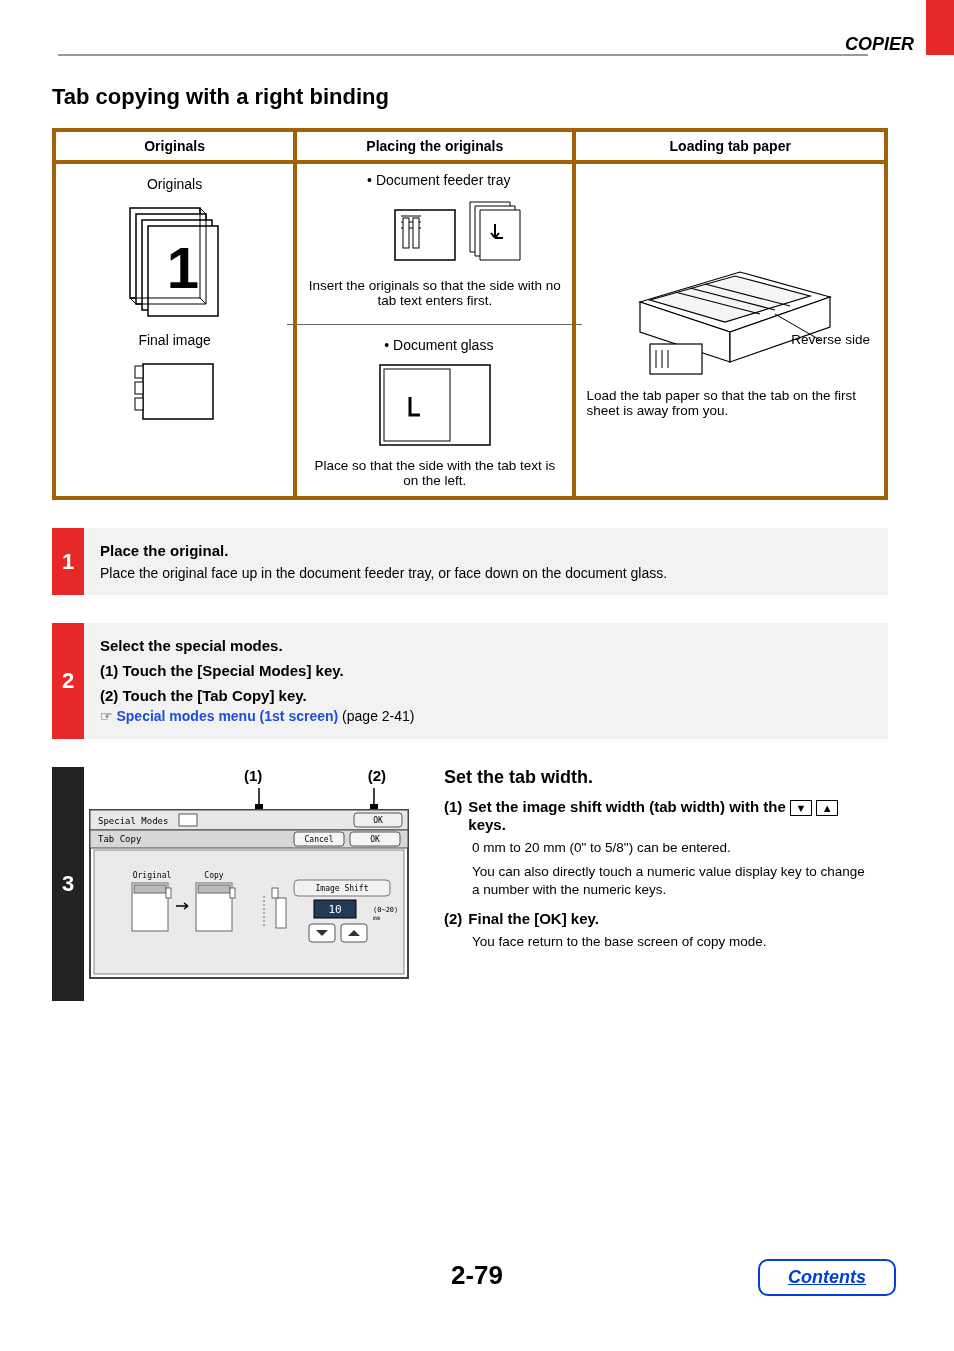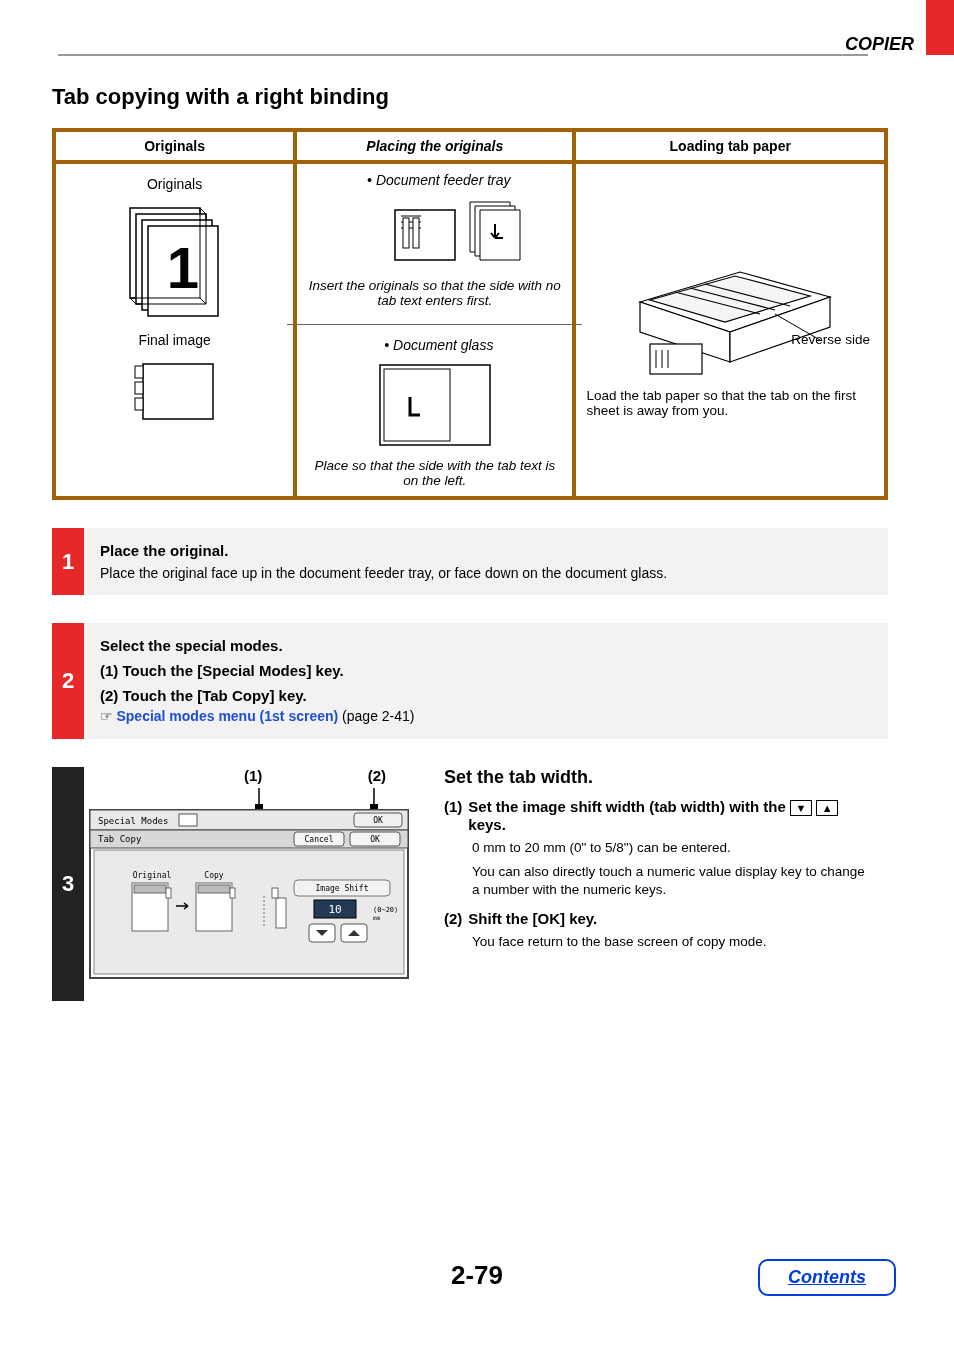--- a/index.html
+++ b/index.html
@@ -57,21 +57,21 @@
     padding: 8px 10px;
   }
   table.info th {
     font-weight: bold;
     text-align: center;
     background: #fff;
     padding: 6px;
   }
   table.info td { font-size: 14px; }
   .col1 { width: 240px; }
-  .col2 { width: 278px; font-style: italic; }
+  .col2 { width: 278px; }
   .col3 { width: 310px; }
   .center-label { text-align: center; font-size: 14px; margin: 4px 0 6px; }
   .svg-box { display:block; margin: 0 auto; }
   .sub-caption { font-size: 13.5px; margin: 6px 0 0 0; }
   .bullet { font-size: 14px; margin: 0 0 4px 8px; }
   .inner-divider { border-top:1px solid #666; margin: 8px -10px; }
 
   .step-block {
     display: flex;
     margin-top: 28px;
@@ -330,21 +330,21 @@
               <span>Set the image shift width (tab width) with the </span>
               <span class="key-icon">▼</span>
               <span class="key-icon">▲</span>
               <span> keys.</span>
             </span>
           </div>
           <div class="right-desc">0 mm to 20 mm (0" to 5/8") can be entered.</div>
           <div class="right-desc">You can also directly touch a numeric value display key to change a number with the numeric keys.</div>
           <div class="right-sub" style="margin-top:10px;">
             <span class="num">(2)</span>
-            <span>Shift the [OK] key.</span>
+            <span>Final the [OK] key.</span>
           </div>
           <div class="right-desc">You face return to the base screen of copy mode.</div>
         </div>
       </div>
     </div>
   </div>
 
 </div>
 
 <div class="page-number">2-79</div>

